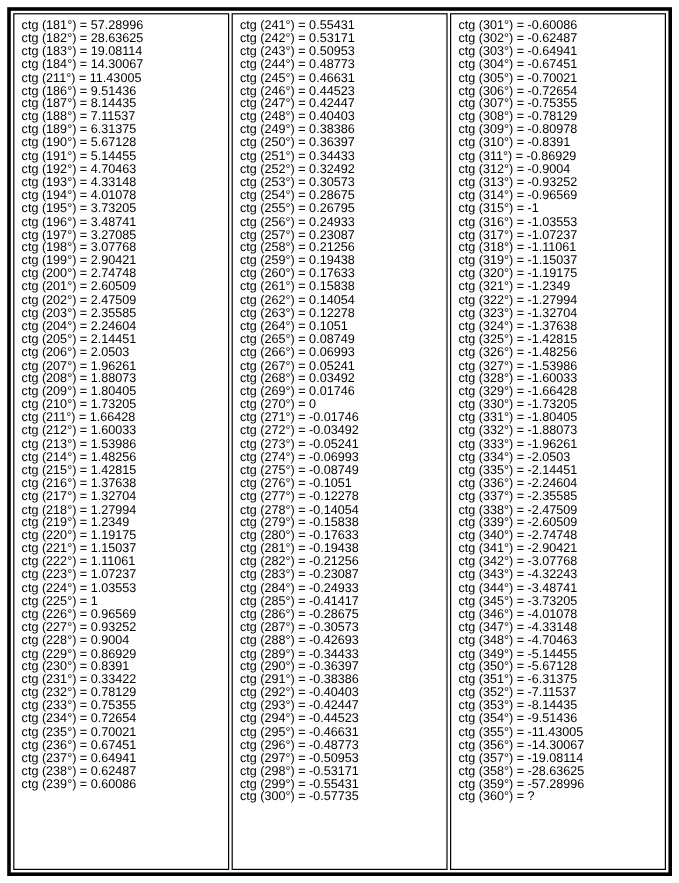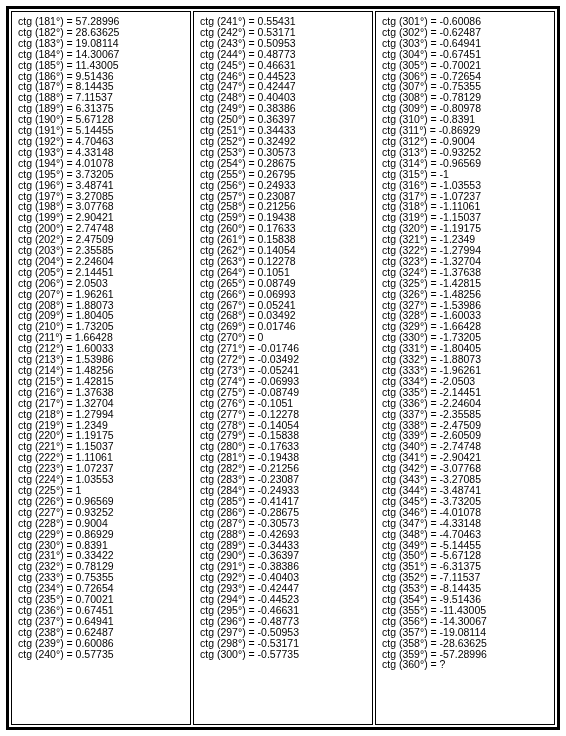--- a/index.html
+++ b/index.html
@@ -12,36 +12,37 @@
 </head>
 <body>
 <div class="wrap">
     <div class="frame">
       <div class="cols">
 <div class="col" id="c0">
           <div class="row">ctg (181°) = 57.28996</div>
           <div class="row">ctg (182°) = 28.63625</div>
           <div class="row">ctg (183°) = 19.08114</div>
           <div class="row">ctg (184°) = 14.30067</div>
-          <div class="row">ctg (185°) = 11.43005</div>
+          <div class="row">ctg (211°) = 11.43005</div>
           <div class="row">ctg (186°) = 9.51436</div>
           <div class="row">ctg (187°) = 8.14435</div>
           <div class="row">ctg (188°) = 7.11537</div>
           <div class="row">ctg (189°) = 6.31375</div>
           <div class="row">ctg (190°) = 5.67128</div>
           <div class="row">ctg (191°) = 5.14455</div>
           <div class="row">ctg (192°) = 4.70463</div>
           <div class="row">ctg (193°) = 4.33148</div>
           <div class="row">ctg (194°) = 4.01078</div>
           <div class="row">ctg (195°) = 3.73205</div>
           <div class="row">ctg (196°) = 3.48741</div>
           <div class="row">ctg (197°) = 3.27085</div>
           <div class="row">ctg (198°) = 3.07768</div>
           <div class="row">ctg (199°) = 2.90421</div>
           <div class="row">ctg (200°) = 2.74748</div>
+          <div class="row">ctg (201°) = 2.60509</div>
           <div class="row">ctg (202°) = 2.47509</div>
           <div class="row">ctg (203°) = 2.35585</div>
           <div class="row">ctg (204°) = 2.24604</div>
           <div class="row">ctg (205°) = 2.14451</div>
           <div class="row">ctg (206°) = 2.0503</div>
           <div class="row">ctg (207°) = 1.96261</div>
           <div class="row">ctg (208°) = 1.88073</div>
           <div class="row">ctg (209°) = 1.80405</div>
           <div class="row">ctg (210°) = 1.73205</div>
           <div class="row">ctg (211°) = 1.66428</div>
@@ -66,21 +67,20 @@
           <div class="row">ctg (230°) = 0.8391</div>
           <div class="row">ctg (231°) = 0.33422</div>
           <div class="row">ctg (232°) = 0.78129</div>
           <div class="row">ctg (233°) = 0.75355</div>
           <div class="row">ctg (234°) = 0.72654</div>
           <div class="row">ctg (235°) = 0.70021</div>
           <div class="row">ctg (236°) = 0.67451</div>
           <div class="row">ctg (237°) = 0.64941</div>
           <div class="row">ctg (238°) = 0.62487</div>
           <div class="row">ctg (239°) = 0.60086</div>
-          <div class="row">ctg (240°) = 0.57735</div>
         </div>
 <div class="col" id="c1">
           <div class="row">ctg (241°) = 0.55431</div>
           <div class="row">ctg (242°) = 0.53171</div>
           <div class="row">ctg (243°) = 0.50953</div>
           <div class="row">ctg (244°) = 0.48773</div>
           <div class="row">ctg (245°) = 0.46631</div>
           <div class="row">ctg (246°) = 0.44523</div>
           <div class="row">ctg (247°) = 0.42447</div>
           <div class="row">ctg (248°) = 0.40403</div>
@@ -127,20 +127,21 @@
           <div class="row">ctg (289°) = -0.34433</div>
           <div class="row">ctg (290°) = -0.36397</div>
           <div class="row">ctg (291°) = -0.38386</div>
           <div class="row">ctg (292°) = -0.40403</div>
           <div class="row">ctg (293°) = -0.42447</div>
           <div class="row">ctg (294°) = -0.44523</div>
           <div class="row">ctg (295°) = -0.46631</div>
           <div class="row">ctg (296°) = -0.48773</div>
           <div class="row">ctg (297°) = -0.50953</div>
           <div class="row">ctg (298°) = -0.53171</div>
+          <div class="row">ctg (299°) = -0.55431</div>
           <div class="row">ctg (300°) = -0.57735</div>
         </div>
 <div class="col" id="c2">
           <div class="row">ctg (301°) = -0.60086</div>
           <div class="row">ctg (302°) = -0.62487</div>
           <div class="row">ctg (303°) = -0.64941</div>
           <div class="row">ctg (304°) = -0.67451</div>
           <div class="row">ctg (305°) = -0.70021</div>
           <div class="row">ctg (306°) = -0.72654</div>
           <div class="row">ctg (307°) = -0.75355</div>
@@ -172,21 +173,21 @@
           <div class="row">ctg (333°) = -1.96261</div>
           <div class="row">ctg (334°) = -2.0503</div>
           <div class="row">ctg (335°) = -2.14451</div>
           <div class="row">ctg (336°) = -2.24604</div>
           <div class="row">ctg (337°) = -2.35585</div>
           <div class="row">ctg (338°) = -2.47509</div>
           <div class="row">ctg (339°) = -2.60509</div>
           <div class="row">ctg (340°) = -2.74748</div>
           <div class="row">ctg (341°) = -2.90421</div>
           <div class="row">ctg (342°) = -3.07768</div>
-          <div class="row">ctg (343°) = -3.27085</div>
+          <div class="row">ctg (343°) = -4.32243</div>
           <div class="row">ctg (344°) = -3.48741</div>
           <div class="row">ctg (345°) = -3.73205</div>
           <div class="row">ctg (346°) = -4.01078</div>
           <div class="row">ctg (347°) = -4.33148</div>
           <div class="row">ctg (348°) = -4.70463</div>
           <div class="row">ctg (349°) = -5.14455</div>
           <div class="row">ctg (350°) = -5.67128</div>
           <div class="row">ctg (351°) = -6.31375</div>
           <div class="row">ctg (352°) = -7.11537</div>
           <div class="row">ctg (353°) = -8.14435</div>

